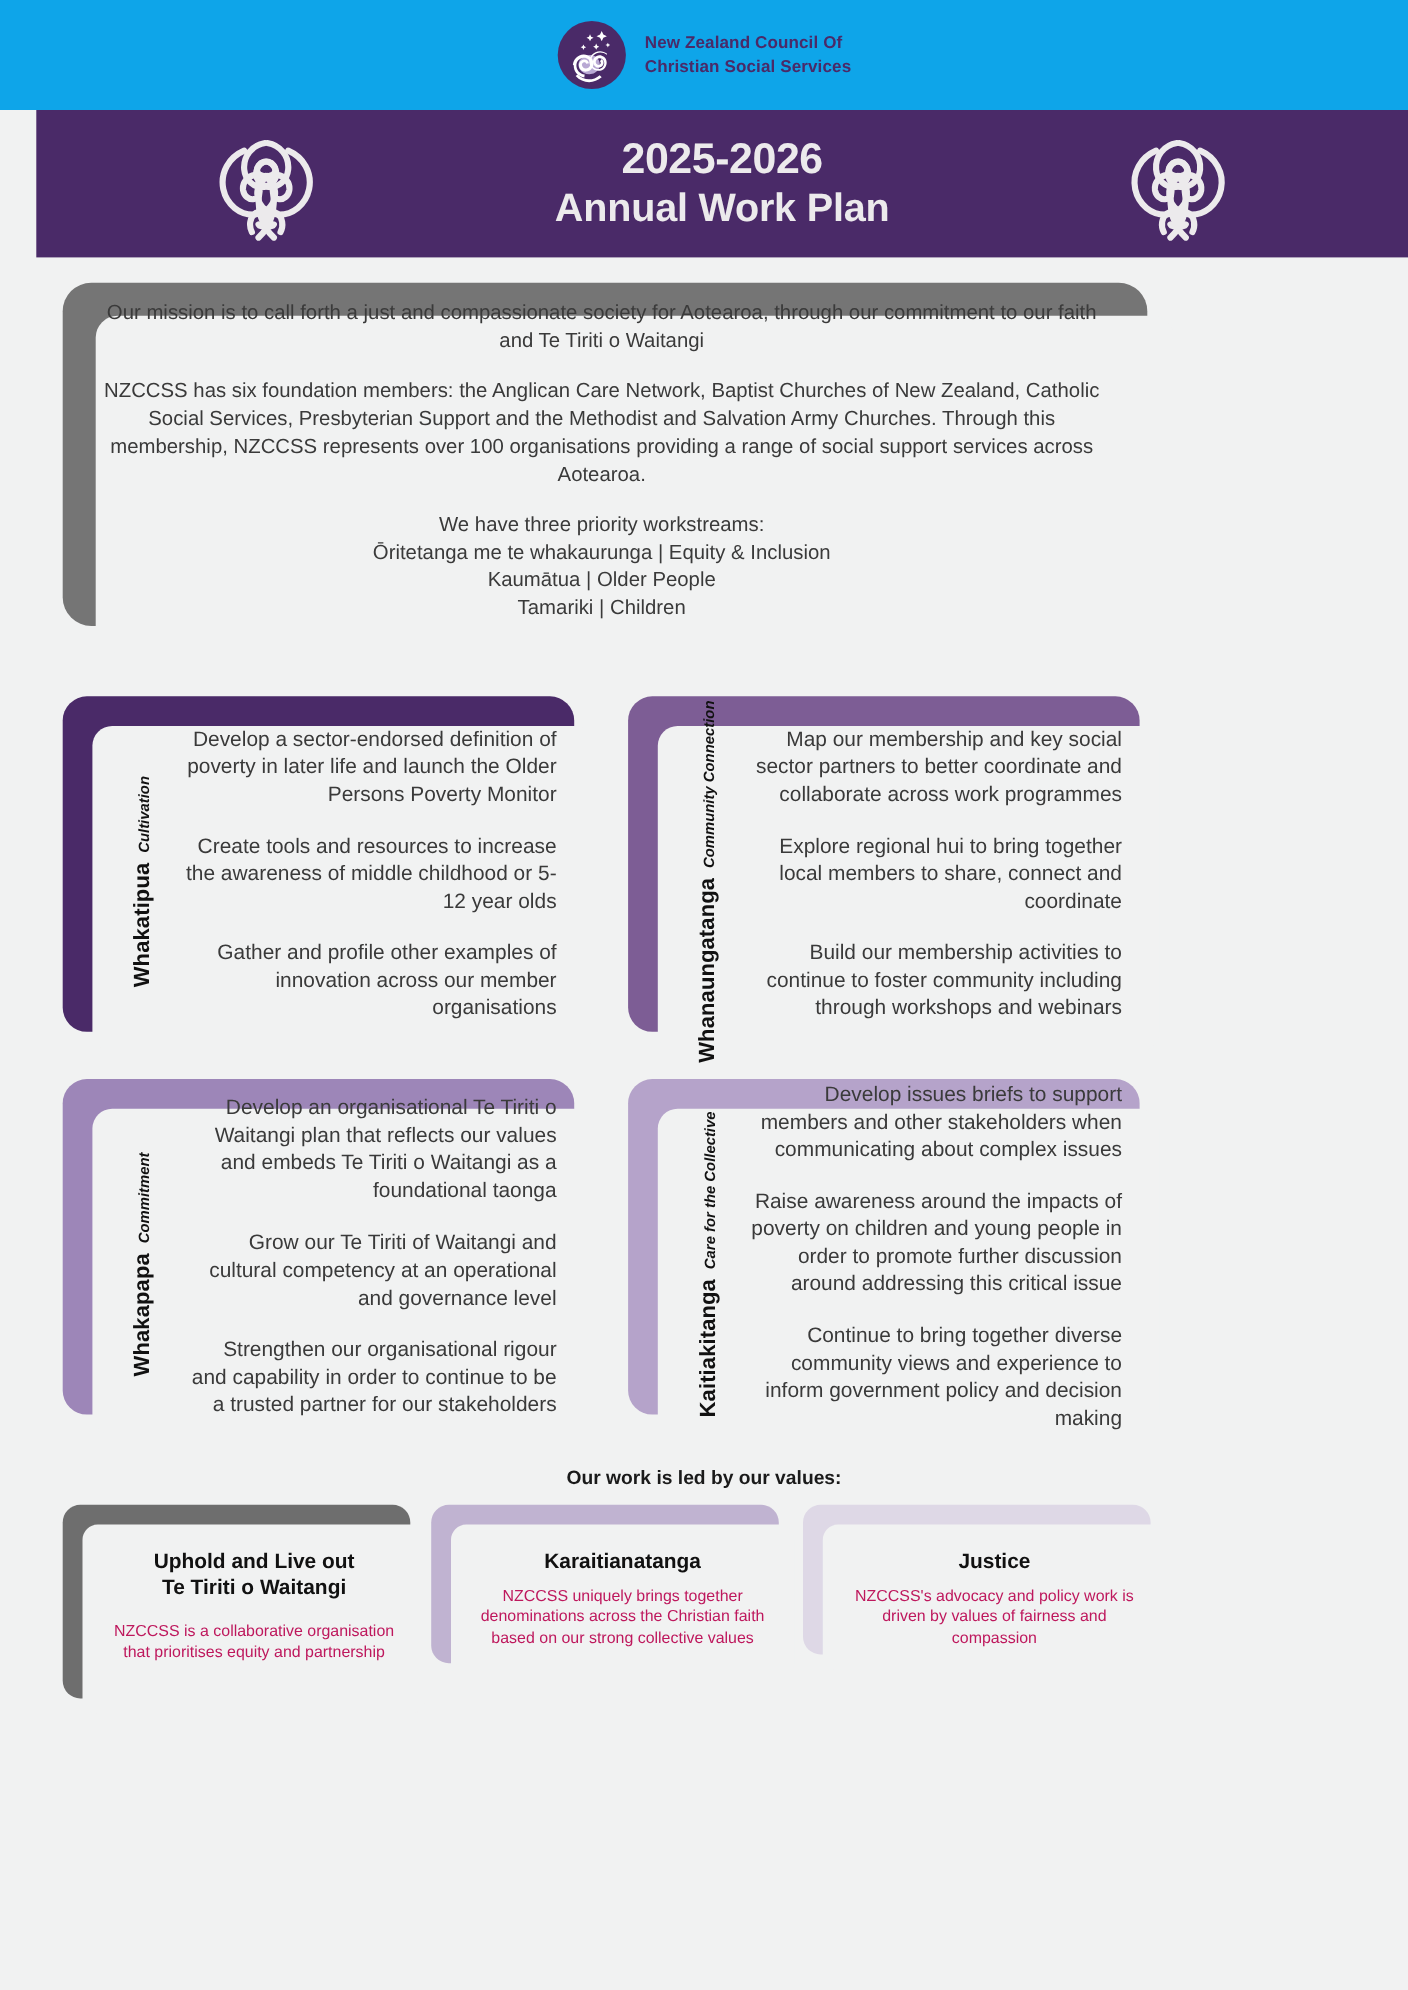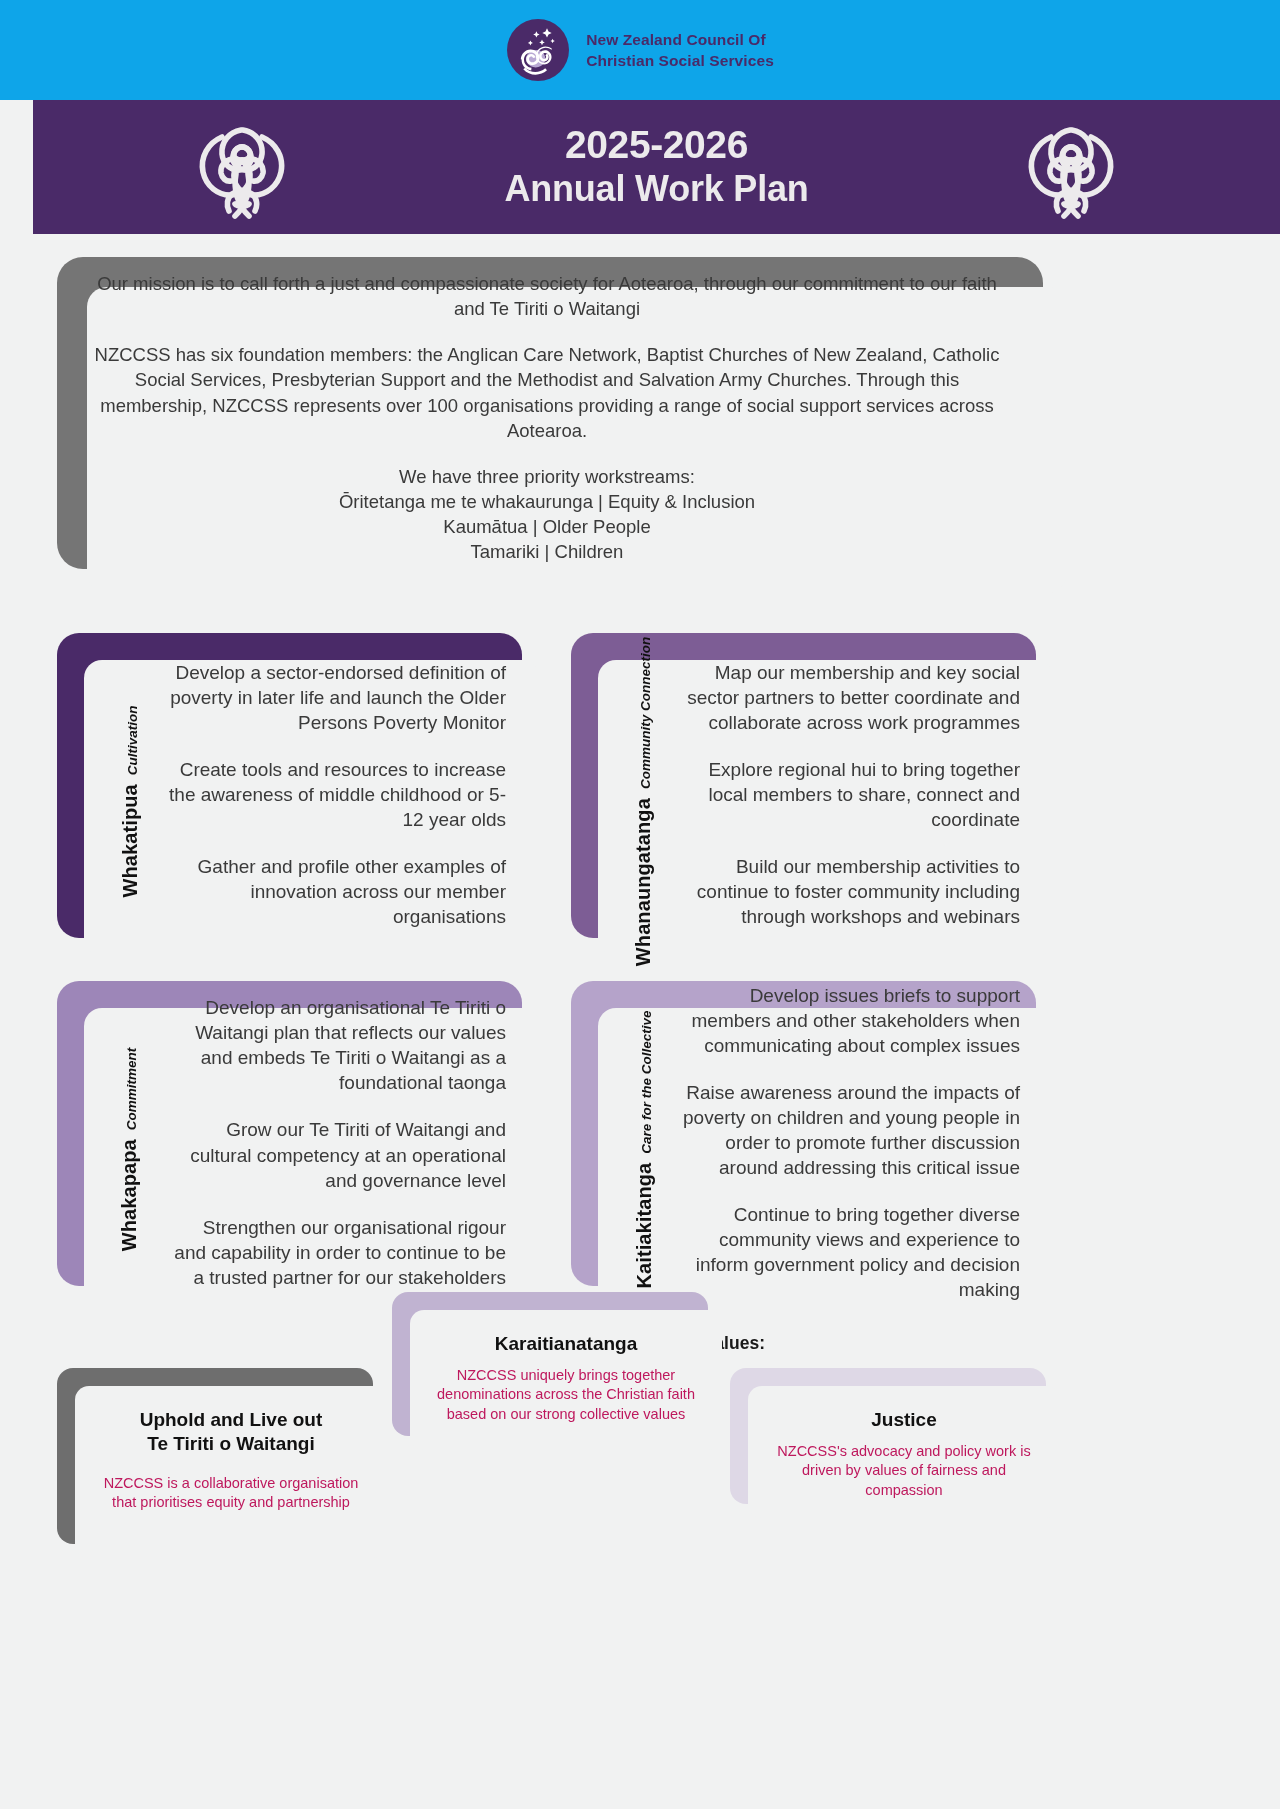--- a/index.html
+++ b/index.html
@@ -106,21 +106,21 @@
     text-align: center;
   }
   .vcard .vh {
     font-size: 19px; font-weight: 700; line-height: 1.26; color: #111;
     margin-bottom: 18px;
   }
   .vcard .vh.small-gap { margin-bottom: 10px; }
   .vcard .vp { font-size: 14.5px; line-height: 1.34; color: #be185d; }
 
   #v-tiriti { left: 57px;  top: 1368px; width: 330px; height: 190px; }
-  #v-karai  { left: 392px; top: 1292px; width: 330px; height: 158px; }
+  #v-karai  { left: 392px; top: 1368px; width: 330px; height: 158px; }
   #v-justice{ left: 730px; top: 1368px; width: 330px; height: 150px; }
 </style>
 </head>
 <body>
 
 <div class="page">
 
   <div class="logobar">
     <span>
       <svg class="logo-mark" viewBox="0 0 64 64" aria-hidden="true">

